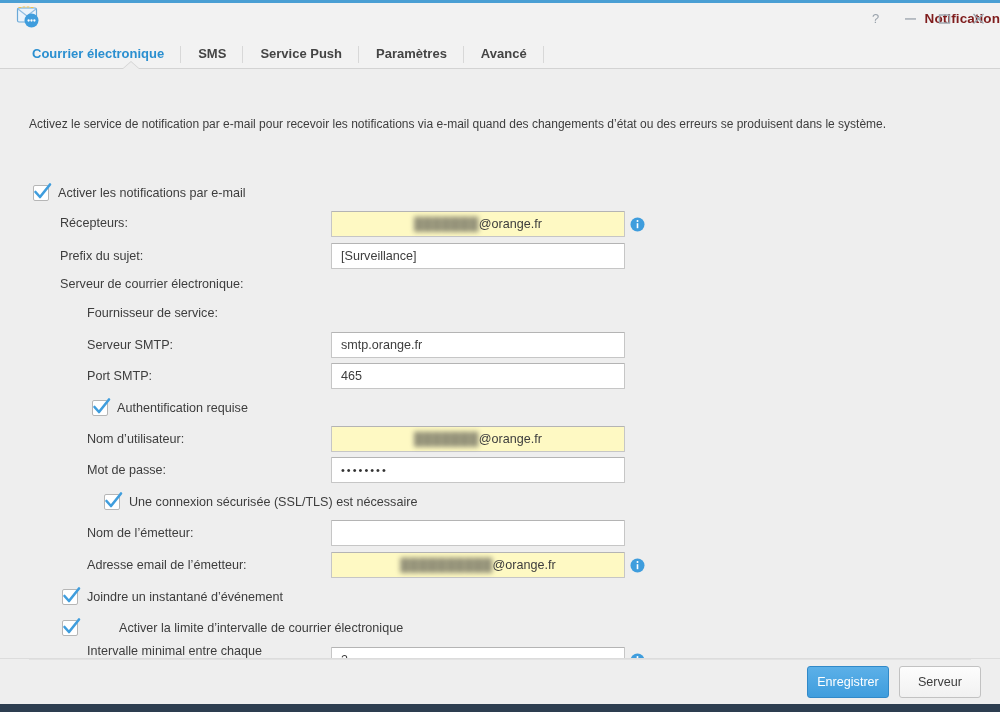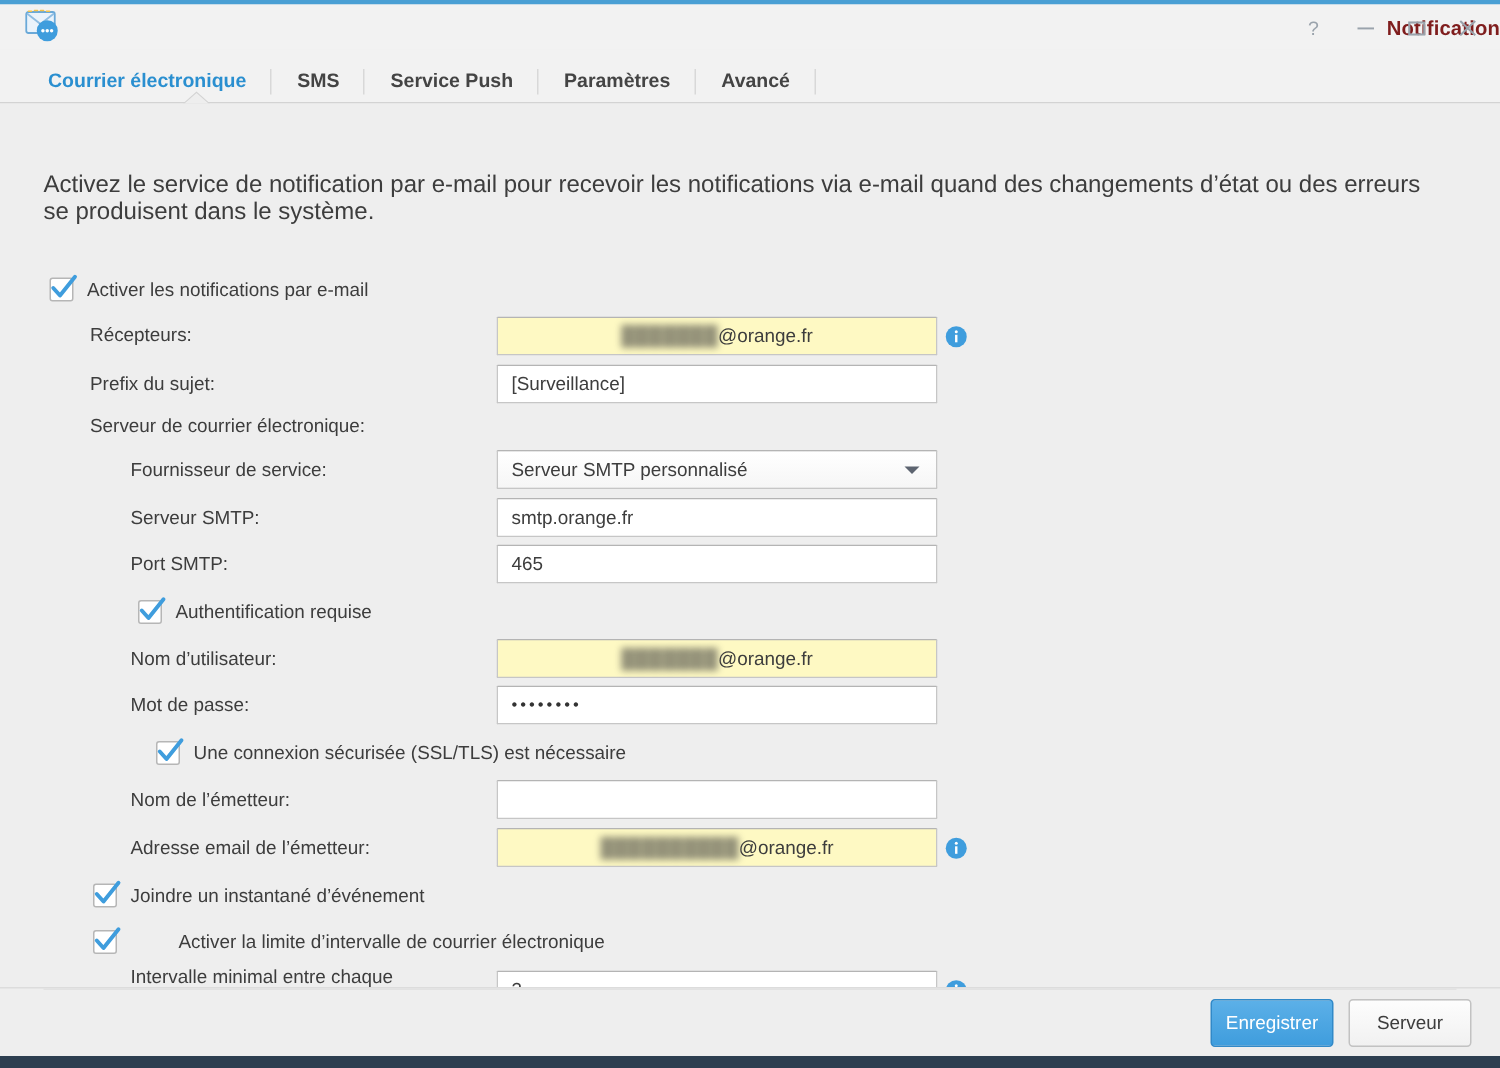--- a/index.html
+++ b/index.html
@@ -147,21 +147,21 @@
     flex: 1 1 auto;
     background: #eeeeee;
     padding: 0;
     overflow: hidden;
   }
   .intro {
     position: absolute;
     left: 29px;
     top: 46px;
     width: 925px;
-    font-size: 16px;
+    font-size: 12px;
     color: #3d3d3d;
     line-height: 18px;
   }
 
   
   .cb-row {
     position: absolute;
     display: flex;
     align-items: center;
     cursor: pointer;
@@ -403,24 +403,20 @@
       <span>[Surveillance]</span>
     </div>
 
     <div class="frow" style="left:60px; top:208px;">
       <div class="flabel">Serveur de courrier électronique:</div>
     </div>
 
     <div class="frow" style="left:87px; top:237px;">
       <div class="flabel">Fournisseur de service:</div>
     </div>
-    <div class="selectbox" style="left:331px; top:231px; width:294px;">
-      <span>Serveur SMTP personnalisé</span>
-      <span class="sel-arrow"></span>
-    </div>
 
     <div class="frow" style="left:87px; top:269px;">
       <div class="flabel">Serveur SMTP:</div>
     </div>
     <div class="field" style="left:331px; top:263px; width:294px;">
       <span>smtp.orange.fr</span>
     </div>
 
     <div class="frow" style="left:87px; top:300px;">
       <div class="flabel">Port SMTP:</div>

